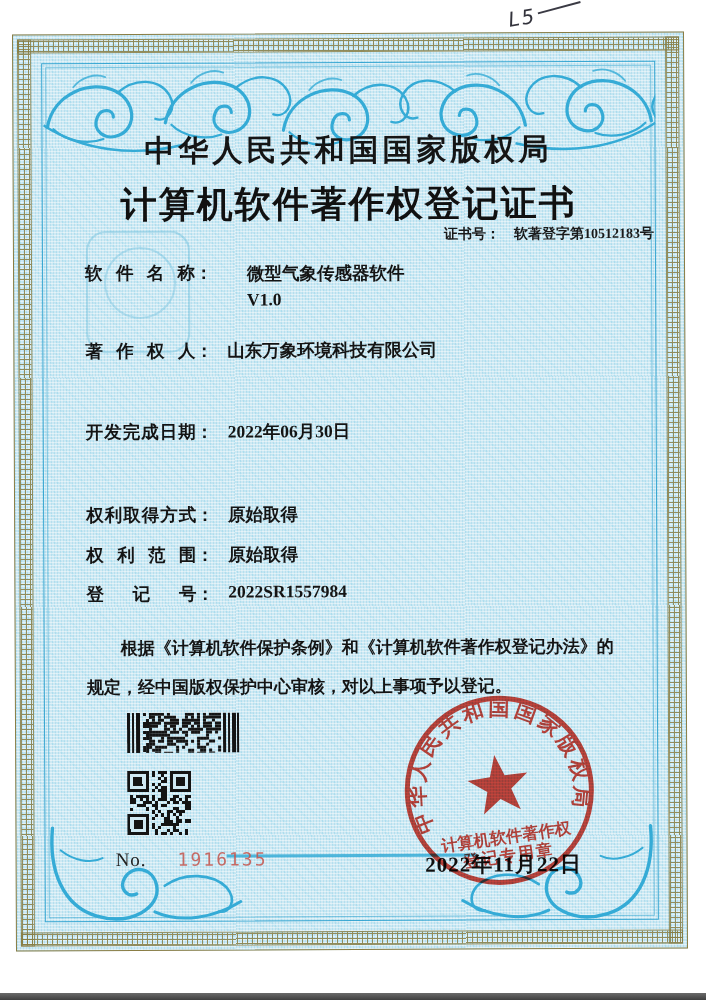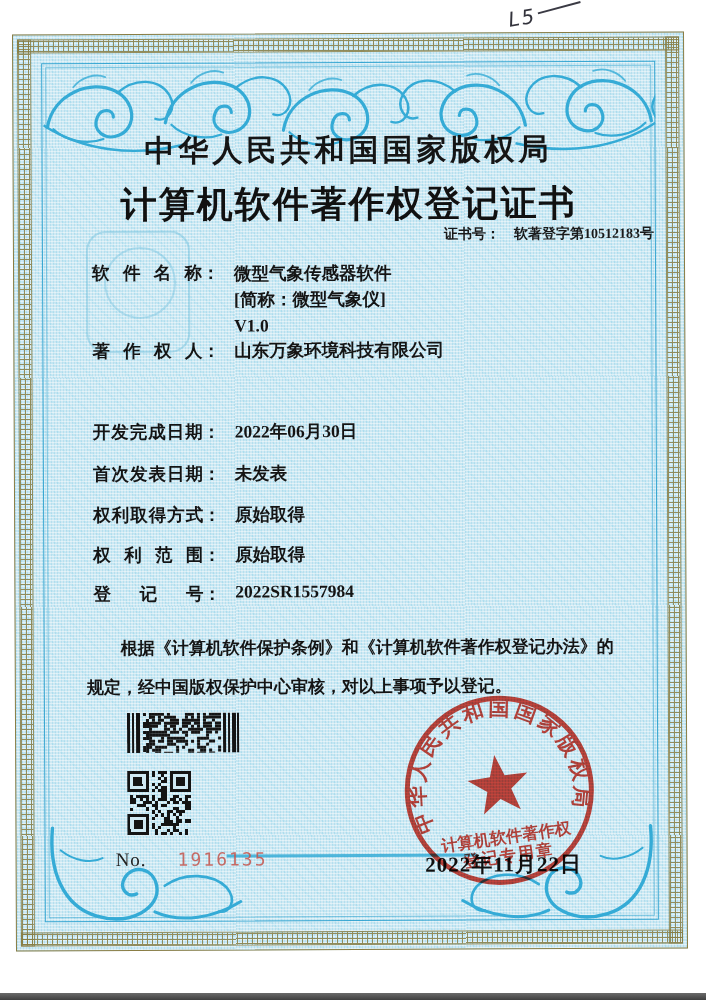--- a/index.html
+++ b/index.html
@@ -49,24 +49,24 @@
     position:absolute; left:0; right:0; top:96px; text-align:center;
     font-size:30px; font-weight:700; color:#151515; letter-spacing:4px;
   }
   .main-title {
     position:absolute; left:0; right:0; top:146px; text-align:center;
     font-size:36px; font-weight:700; color:#111; letter-spacing:2px;
   }
   .certno { position:absolute; top:192px; right:30px; font-size:14px; font-weight:700; color:#1a1a1a; }
   .certno .v { margin-left:14px;margin-top:33px; }
   .frow { position:absolute; left:71px; font-size:17.5px; font-weight:700; color:#141414; white-space:nowrap; }
-  .flabel { display:inline-block; width:110px; text-align:justify; text-align-last:justify; vertical-align:top;margin-left:7px; }
+  .flabel { display:inline-block; width:110px; text-align:justify; text-align-last:justify; vertical-align:top; }
   .fcolon { display:inline-block; vertical-align:top; }
   .fval { display:inline-block; margin-left:10px; vertical-align:top; }
-  .fval .ln { line-height:26px; }
+  .fval .ln { line-height:26px;margin-left:20px; }
   .statement {
     position:absolute; left:71px; top:594px; width:572px;
     font-size:17px; font-weight:700; color:#141414;
     line-height:39px; white-space:pre-line; text-align:justify;
   }
   
   .barcode { position:absolute; left:111px; top:678px; width:114px; height:40px; }
   .qrcode  { position:absolute; left:111px; top:735px; width:64px; height:66px; }
   .serial-row { position:absolute; left:99px; top:814px; font-size:19px; color:#222; }
   .serial-label { font-weight:400; letter-spacing:1px; }
@@ -150,39 +150,34 @@
     <div class="authority">中华人民共和国国家版权局</div>
     <div class="main-title">计算机软件著作权登记证书</div>
     <div class="certno">
       <span>证书号：</span><span class="v">软著登字第10512183号</span>
     </div>
 
     <div class="frow" style="top:226px;">
       <span class="flabel">软件名称</span><span class="fcolon">：</span>
       <span class="fval">
         <div class="ln">微型气象传感器软件</div>
-        <div class="ln">[简称：微型气象仪]</div>
         <div class="ln">V1.0</div>
       </span>
     </div>
 
     <div class="frow" style="top:304px;">
       <span class="flabel">著作权人</span><span class="fcolon">：</span>
       <span class="fval">山东万象环境科技有限公司</span>
     </div>
 
     <div class="frow" style="top:385px;">
       <span class="flabel">开发完成日期</span><span class="fcolon">：</span>
       <span class="fval">2022年06月30日</span>
     </div>
 
-    <div class="frow" style="top:427px;">
-      <span class="flabel">首次发表日期</span><span class="fcolon">：</span>
-      <span class="fval">未发表</span>
-    </div>
 
     <div class="frow" style="top:468px;">
       <span class="flabel">权利取得方式</span><span class="fcolon">：</span>
       <span class="fval">原始取得</span>
     </div>
 
     <div class="frow" style="top:508px;">
       <span class="flabel">权利范围</span><span class="fcolon">：</span>
       <span class="fval">原始取得</span>
     </div>

